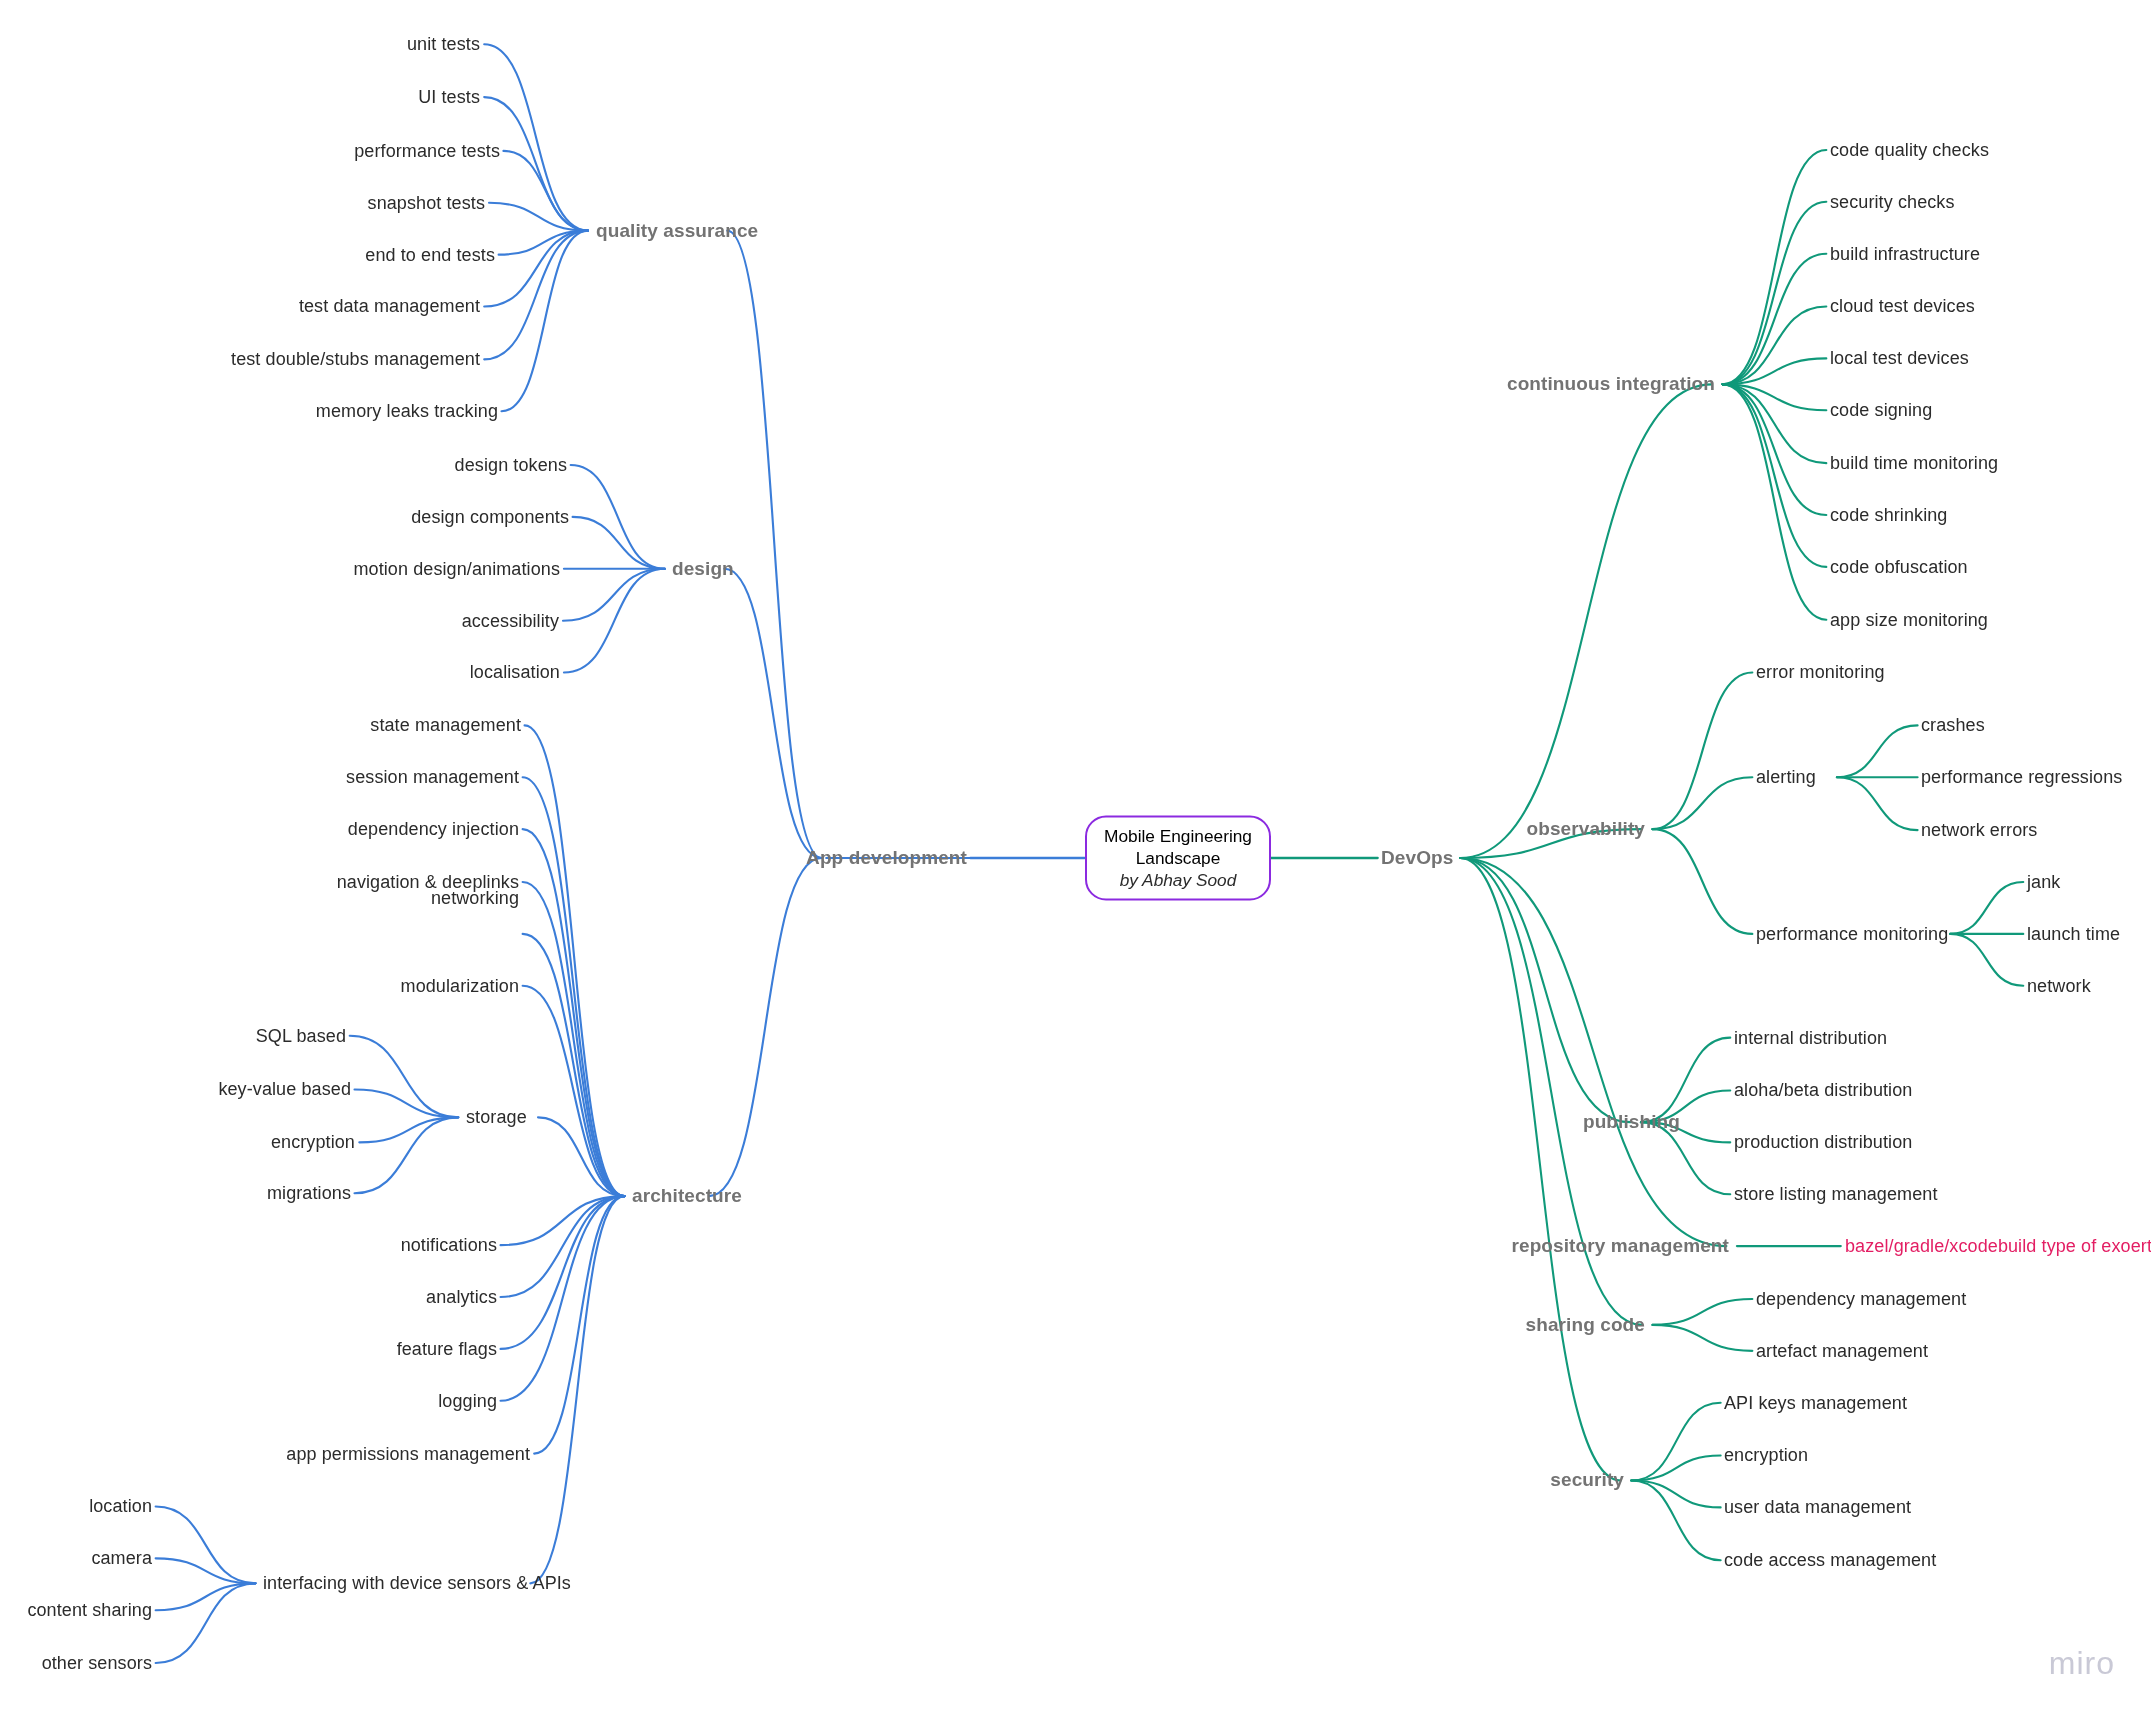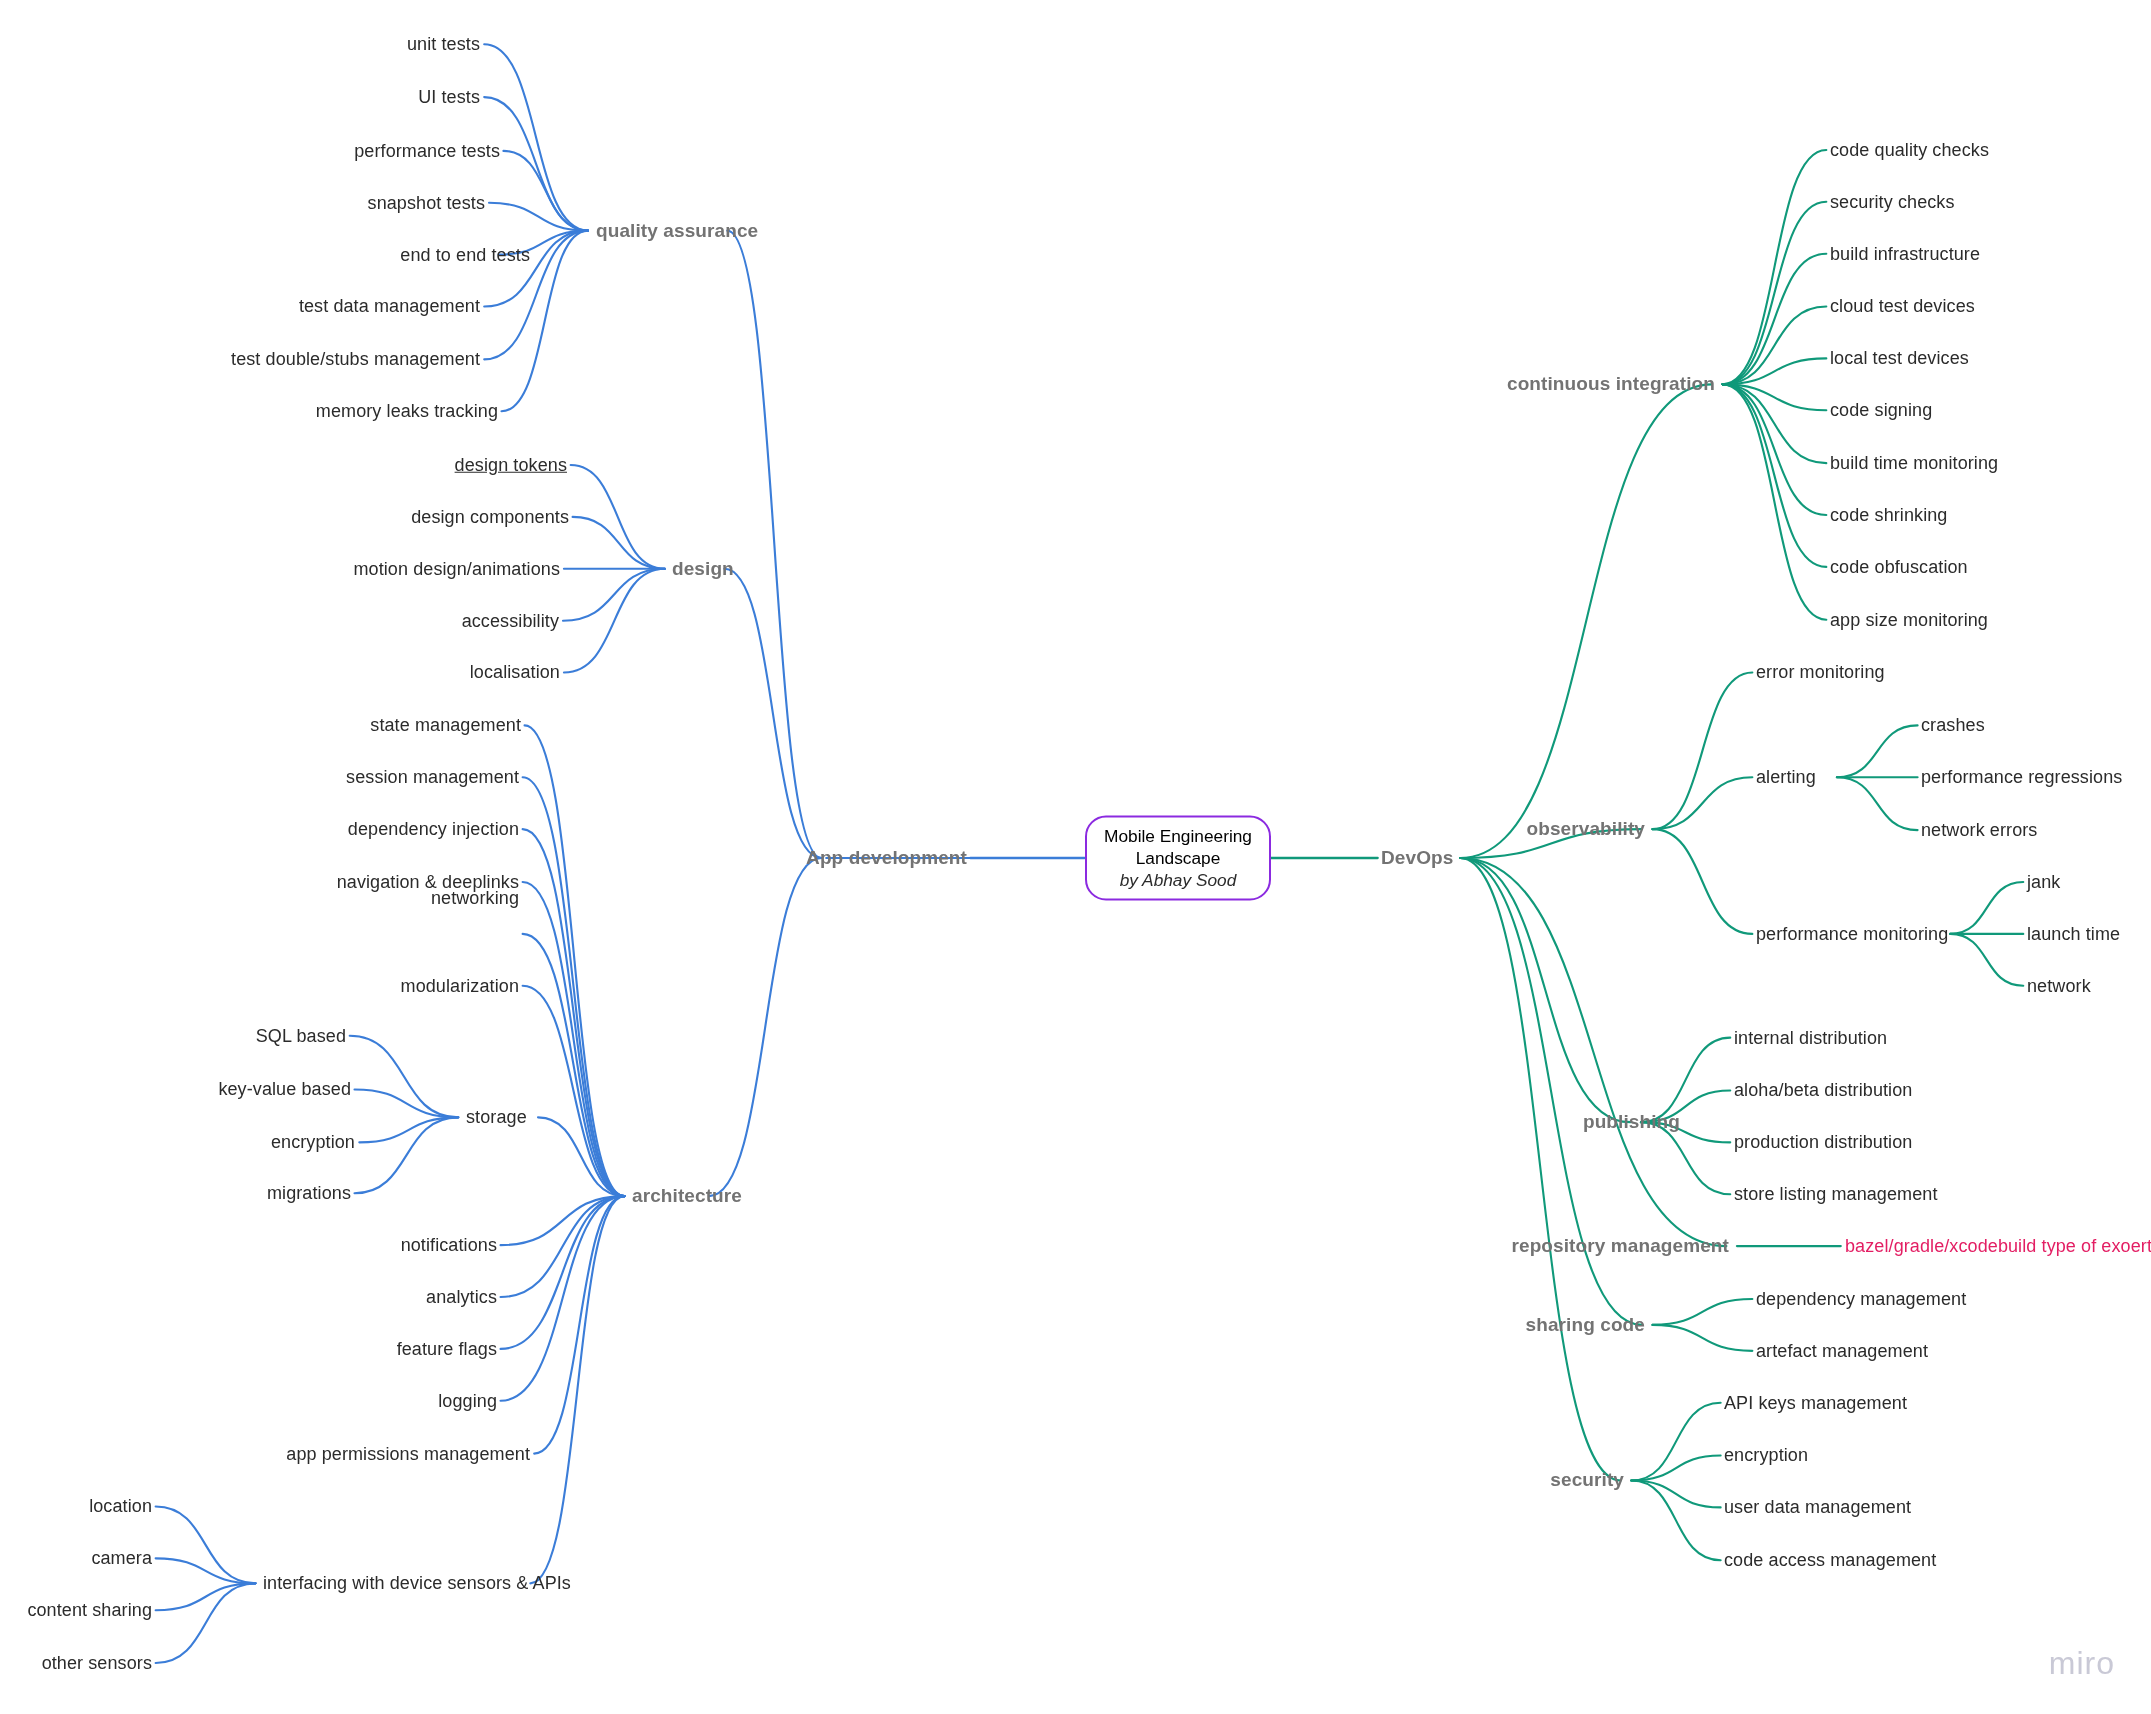--- a/index.html
+++ b/index.html
@@ -177,28 +177,28 @@
   </div>
 
   <div class="node r bold" style="left:967px; top:858px;">App development</div>
 
   <div class="node bold" style="left:596px; top:231px;">quality assurance</div>
 
   <div class="node r" style="left:480px; top:44px;">unit tests</div>
   <div class="node r" style="left:480px; top:97px;">UI tests</div>
   <div class="node r" style="left:500px; top:151px;">performance tests</div>
   <div class="node r" style="left:485px; top:203px;">snapshot tests</div>
-  <div class="node r" style="left:495px; top:255px;margin-left:35px;">end to end tests</div>
+  <div class="node r" style="left:495px; top:255px;">end to end tests</div>
   <div class="node r" style="left:480px; top:306px;">test data management</div>
   <div class="node r" style="left:480px; top:359px;">test double/stubs management</div>
   <div class="node r" style="left:498px; top:411px;">memory leaks tracking</div>
 
   <div class="node bold" style="left:672px; top:569px;">design</div>
 
-  <div class="node r" style="left:567px; top:465px;text-decoration:underline;">design tokens</div>
+  <div class="node r" style="left:567px; top:465px;">design tokens</div>
   <div class="node r" style="left:569px; top:517px;">design components</div>
   <div class="node r" style="left:560px; top:569px;">motion design/animations</div>
   <div class="node r" style="left:559px; top:621px;">accessibility</div>
   <div class="node r" style="left:560px; top:672px;">localisation</div>
 
   <div class="node bold" style="left:632px; top:1196px;">architecture</div>
 
   <div class="node r" style="left:521px; top:725px;">state management</div>
   <div class="node r" style="left:519px; top:777px;">session management</div>
   <div class="node r" style="left:519px; top:829px;">dependency injection</div>

